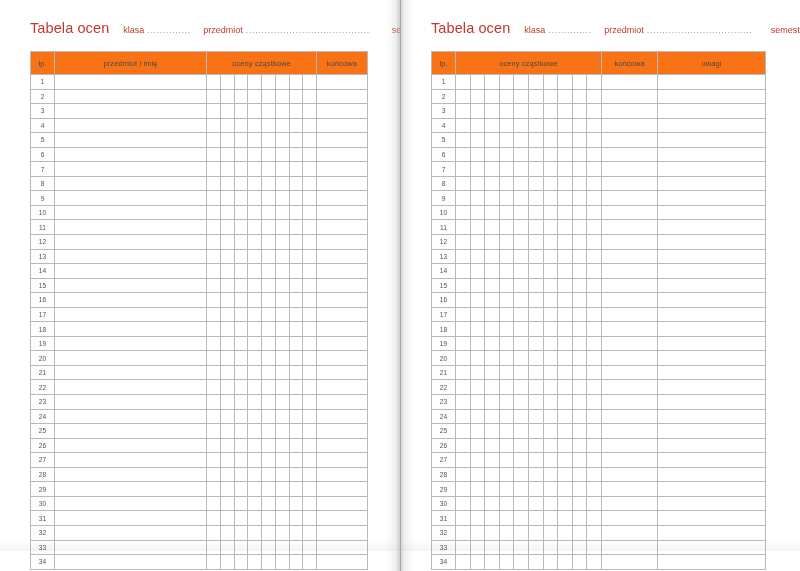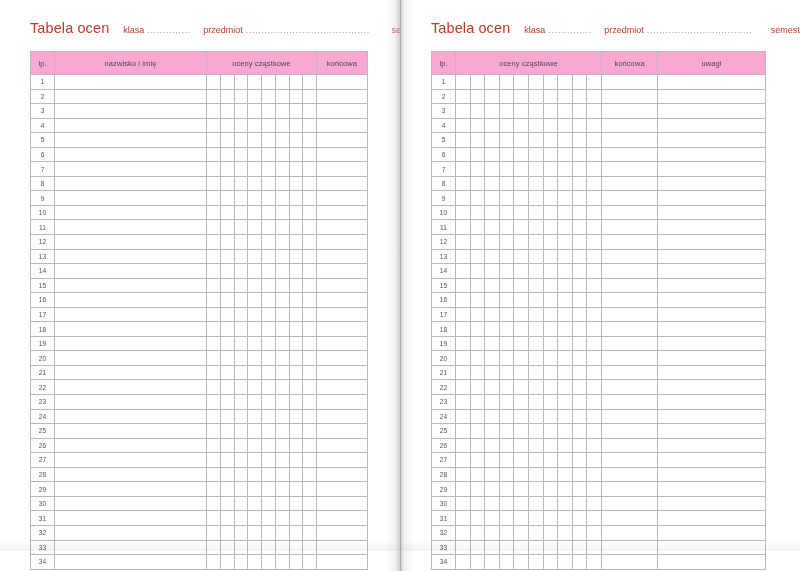--- a/index.html
+++ b/index.html
@@ -133,21 +133,21 @@
   table.grades td {
     border: 1px solid #b9b9b9;
     padding: 0;
     height: 13.55px;
     font-weight: normal;
   }
   table.grades thead th {
     height: 22px;
     font-size: 7.5px;
     color: #4a4a4a;
-    background: #f9a8d4;
+    background: #f97316;
     letter-spacing: 0.1px;
   }
   td.lp-cell {
     font-size: 6.6px;
     color: #555;
     text-align: center;
     vertical-align: middle;
     background: #fdfdfd;
   }
   .col-lp { width: 24px; }
@@ -184,21 +184,21 @@
             <col style="width:13.75px">
           <col style="width:13.75px">
             <col style="width:13.75px">
             <col style="width:13.75px">
             <col style="width:13.75px">
           <col style="width:51px">
         </colgroup>
         <thead>
           <tr>
             <th>lp.</th>
-            <th>nazwisko i imię</th>
+            <th>przedmiot i imię</th>
             <th colspan="8">oceny cząstkowe</th>
             <th>końcowa</th>
           </tr>
         </thead>
         <tbody>
             <tr>
               <td class="lp-cell">1</td>
               <td></td>
               <td></td>
               <td></td>

